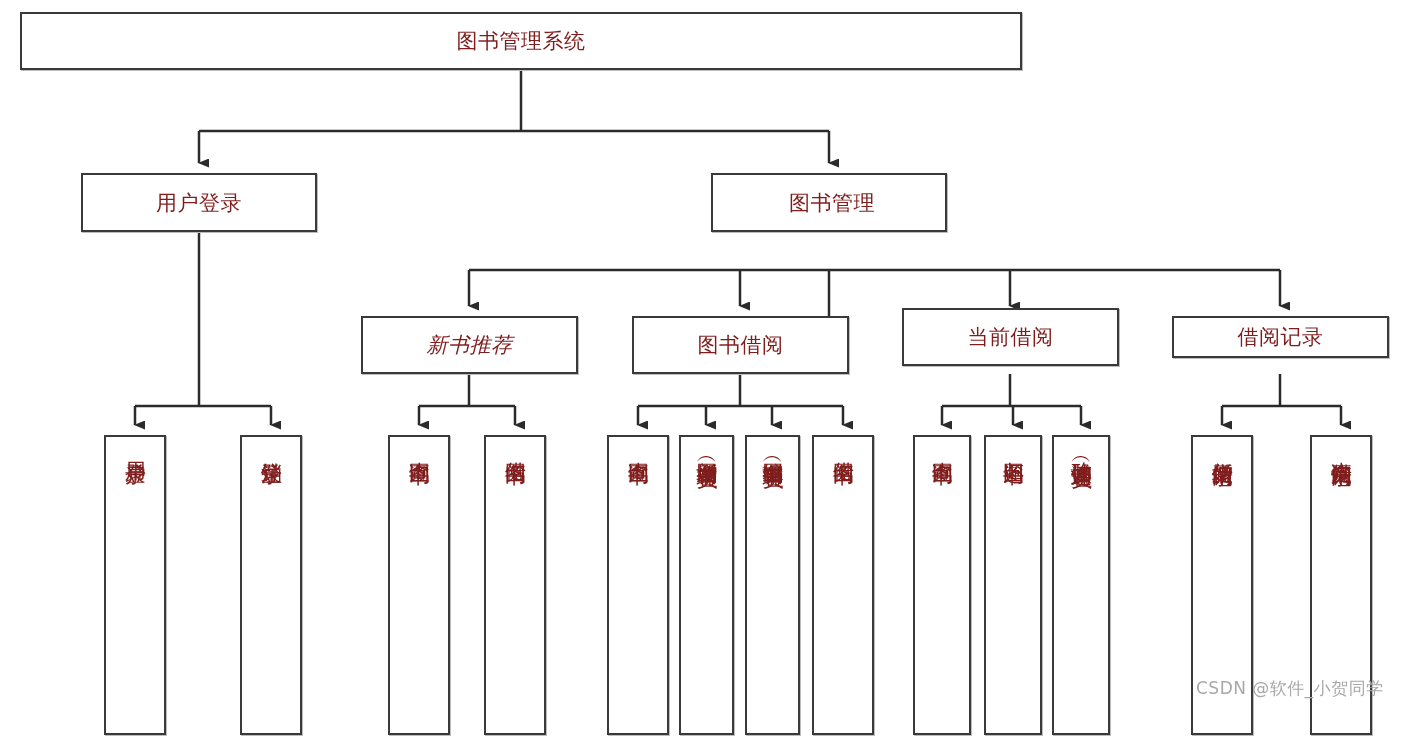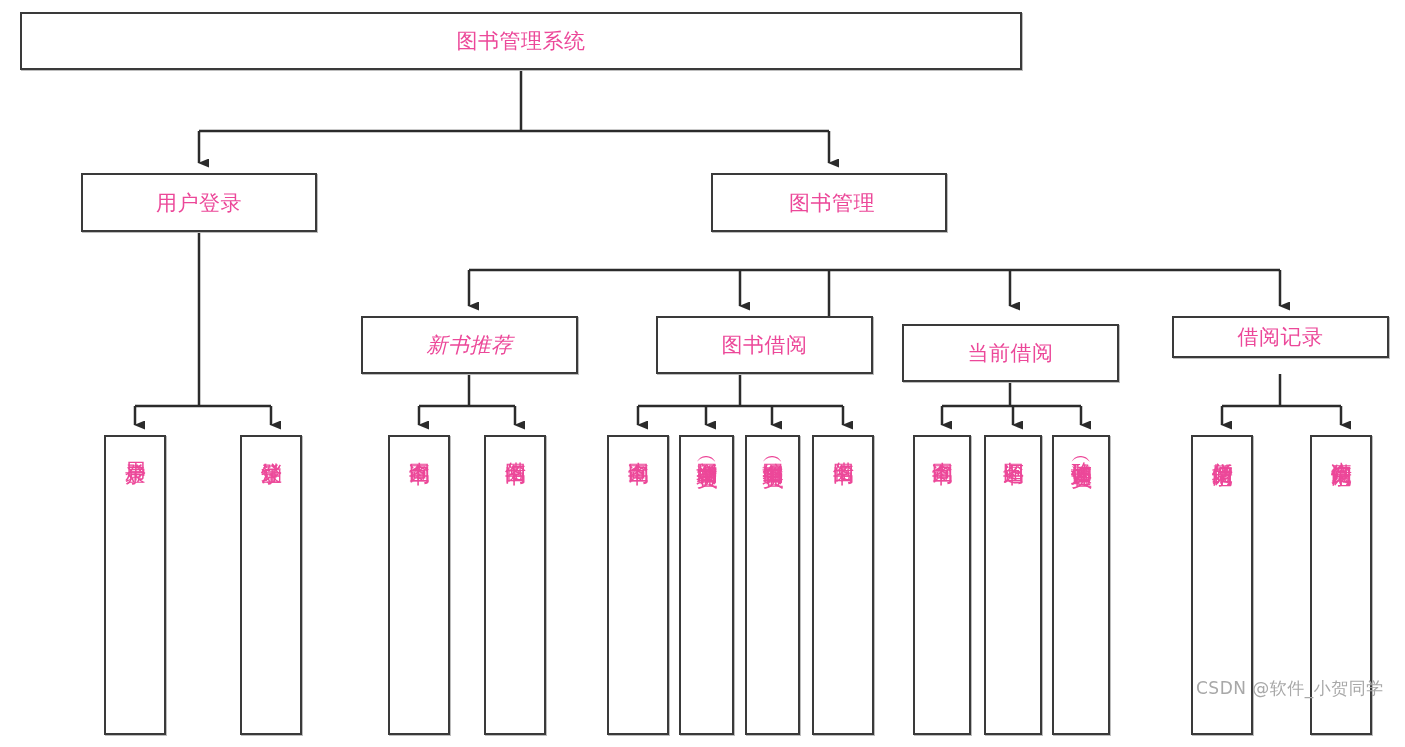--- a/index.html
+++ b/index.html
@@ -28,21 +28,21 @@
   }
   .node {
     position: absolute;
     box-sizing: border-box;
     background: #ffffff;
     border: 2px solid #3a3a3a;
     box-shadow: 1px 1px 0 #bdbdbd;
     display: flex;
     align-items: center;
     justify-content: center;
-    color: #ec4899;
+    color: #7f1d1d;
   }
   .node-h {
     font-size: 21px;
     letter-spacing: 0.5px;
     white-space: nowrap;
   }
   .node-v {
     align-items: flex-start;
     justify-content: center;
     padding-top: 8px;
@@ -126,24 +126,24 @@
   <div class="node node-h" style="left:81px;top:173px;width:236px;height:59px;">
     <span>用户登录</span>
   </div>
   <div class="node node-h" style="left:711px;top:173px;width:236px;height:59px;padding-left:6px;">
     <span>图书管理</span>
   </div>
 
   <div class="node node-h" style="left:361px;top:316px;width:217px;height:58px;font-style:italic;">
     <span>新书推荐</span>
   </div>
-  <div class="node node-h" style="left:656px;top:316px;width:217px;height:58px;">
+  <div class="node node-h" style="left:632px;top:316px;width:217px;height:58px;">
     <span>图书借阅</span>
   </div>
-  <div class="node node-h" style="left:902px;top:324px;width:217px;height:58px;">
+  <div class="node node-h" style="left:902px;top:308px;width:217px;height:58px;">
     <span>当前借阅</span>
   </div>
   <div class="node node-h" style="left:1172px;top:316px;width:217px;height:42px;">
     <span>借阅记录</span>
   </div>
 
   <div class="node node-v" style="left:104px;top:435px;width:62px;height:300px;">
     <span class="vtext">用户登录</span>
   </div>
   <div class="node node-v" style="left:240px;top:435px;width:62px;height:300px;">

